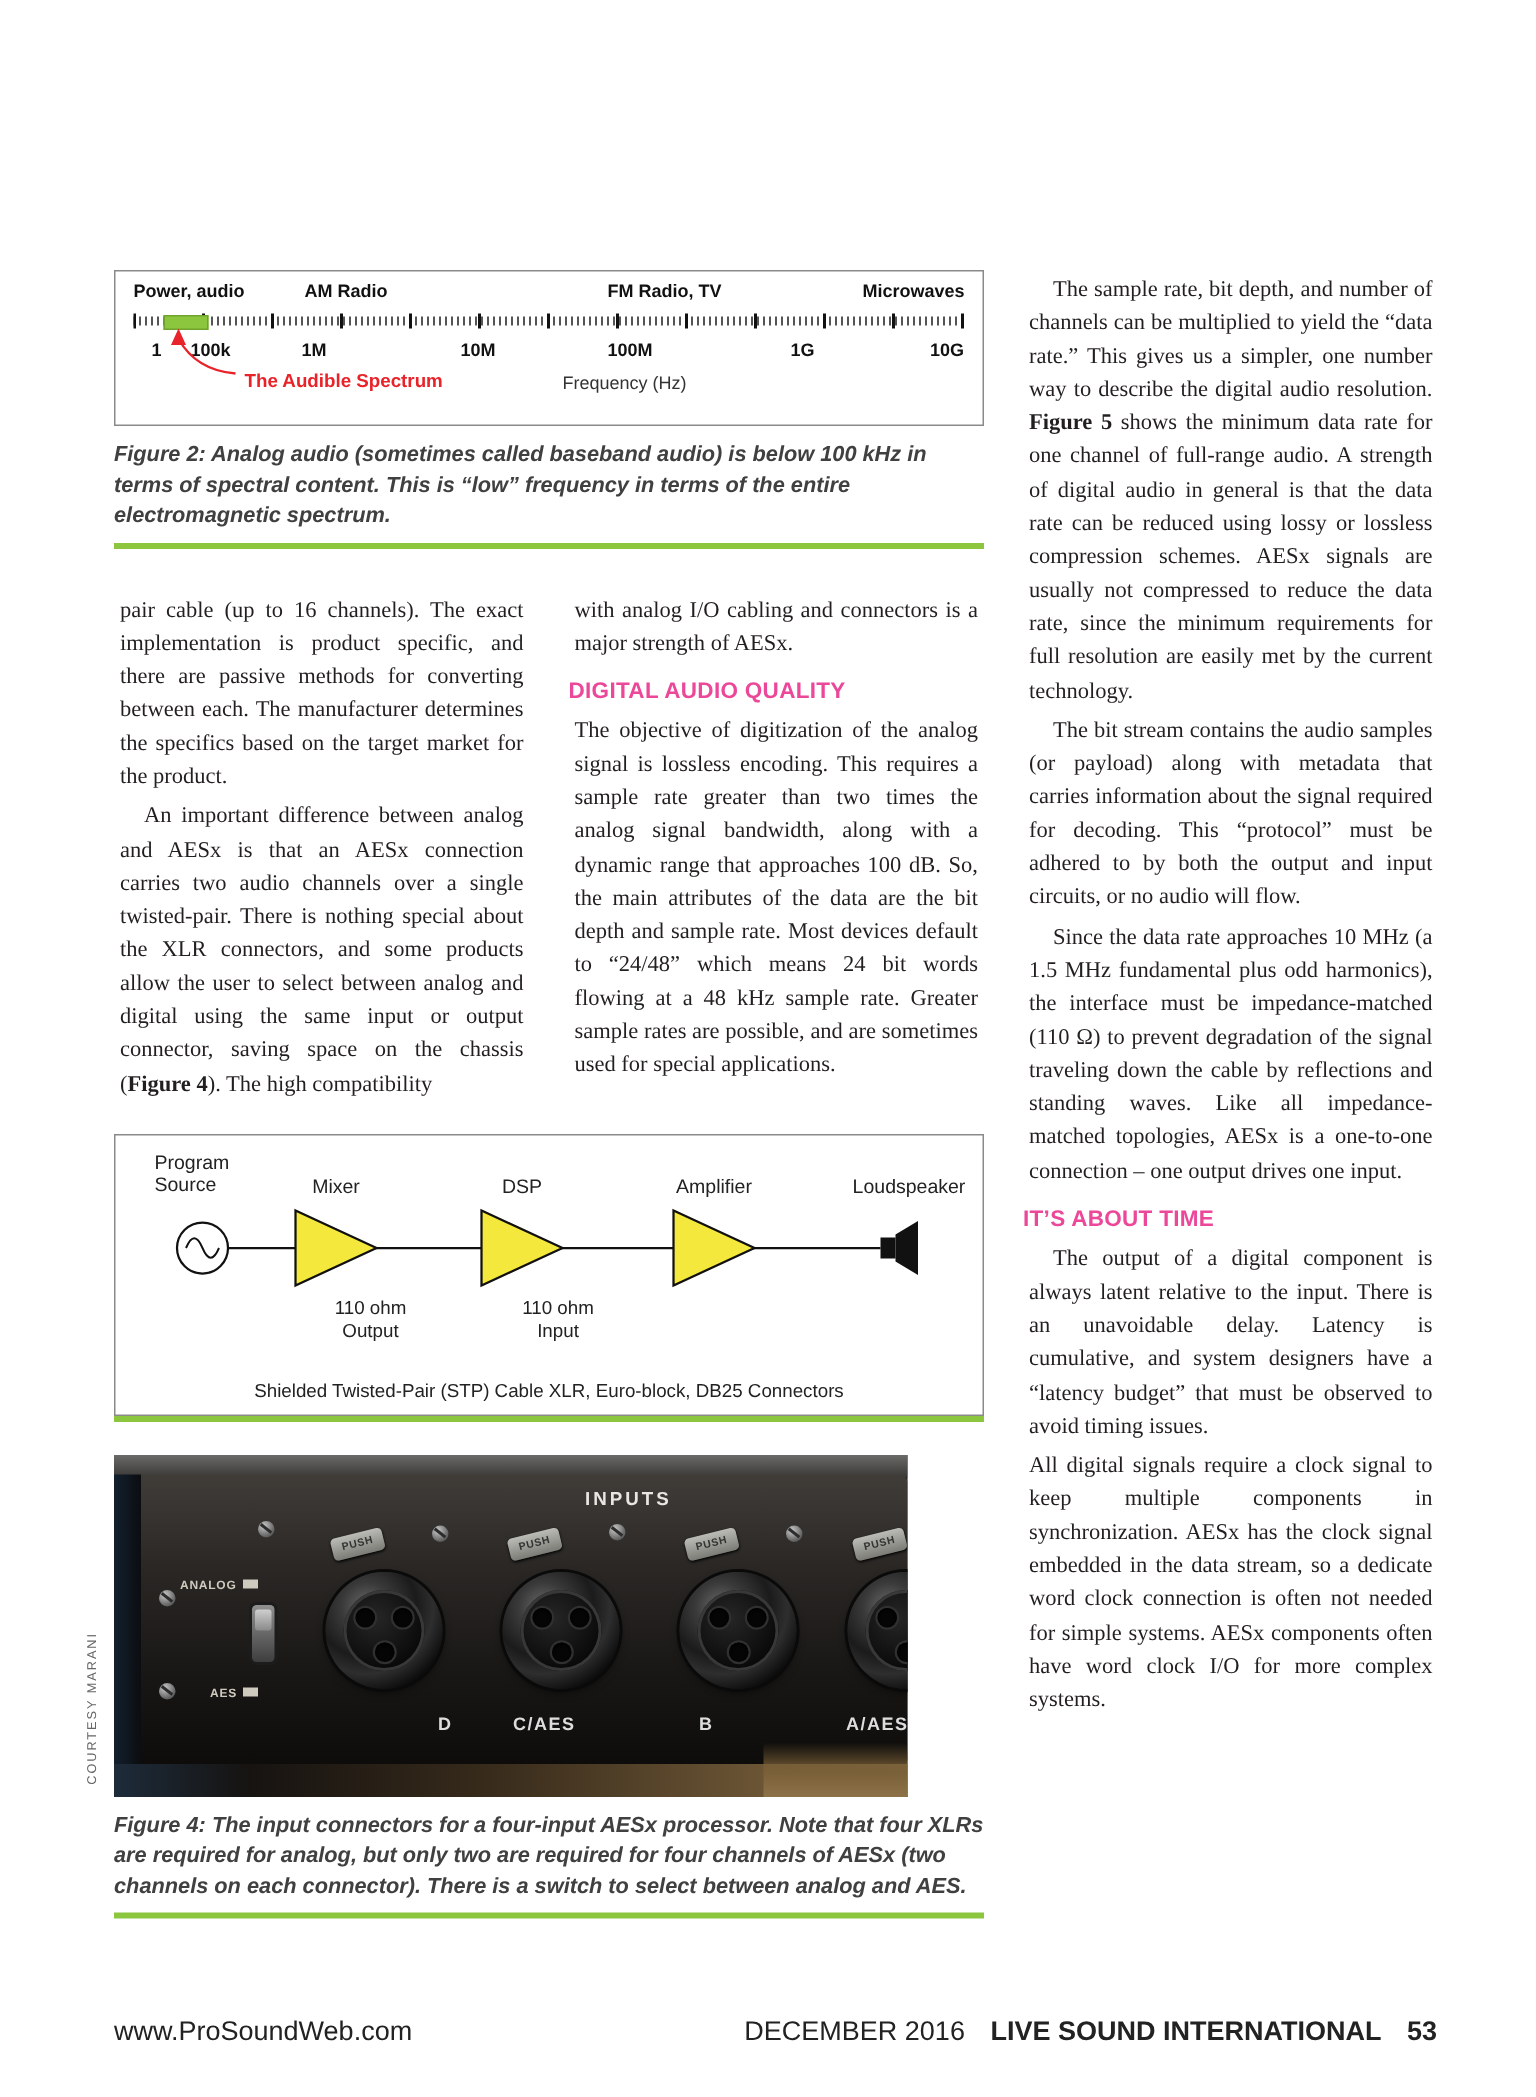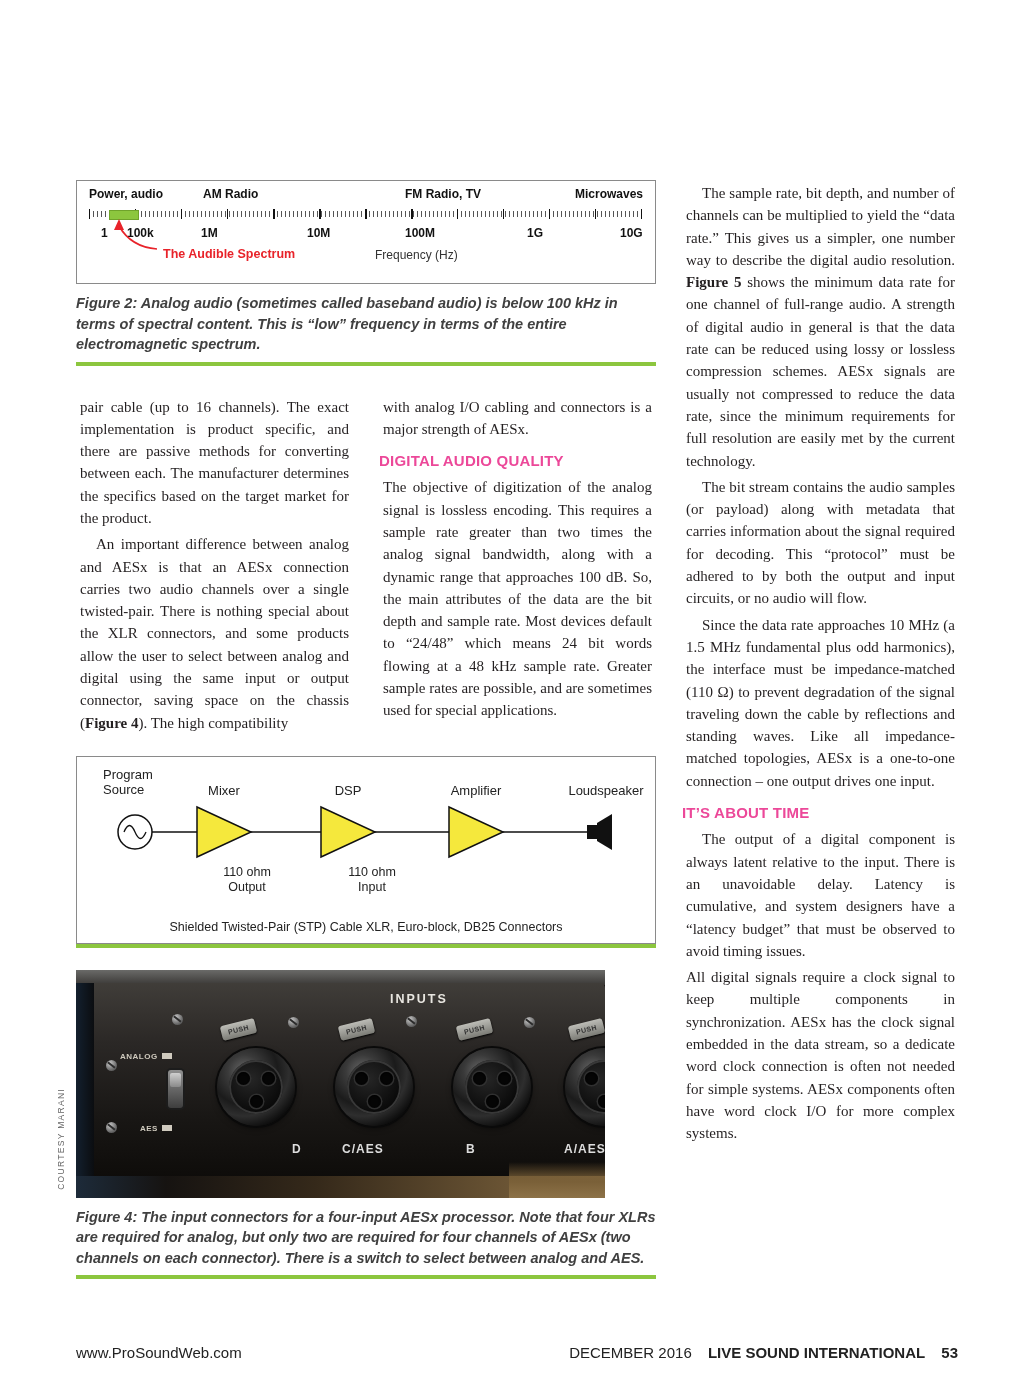--- a/index.html
+++ b/index.html
@@ -108,21 +108,21 @@
   .ph-side.aes    { left:44px; top:154px;margin-left:20px; }
   .ph-side::after { content:""; display:inline-block; width:10px; height:6px; background:#cfcabe; margin-left:4px; }
   .ph-switch { position:absolute; left:92px; top:100px; width:15px; height:38px; border-radius:3px;
     background:linear-gradient(180deg,#909090,#3e3e3e); box-shadow:0 0 0 2px #1c1c1c; }
   .ph-switch::after { content:""; position:absolute; left:2px; right:2px; top:3px; height:14px;
     border-radius:2px; background:linear-gradient(180deg,#cfcfcf,#8a8a8a); }
 
   
   .footer { position:absolute; left:76px; right:66px; top:1344px; display:flex;
     justify-content:space-between; align-items:baseline;
-    font-family:"Liberation Sans", sans-serif; font-size:15px; color:#222; }
+    font-family:"Liberation Sans", sans-serif; font-size:18px; color:#222; }
   .fright span { margin-left:12px; }
   .fpub { font-weight:bold; }
   .fpage { font-weight:bold; }
 </style>
 </head>
 <body>
 
 <div class="page">
 
   <div class="left-region">

